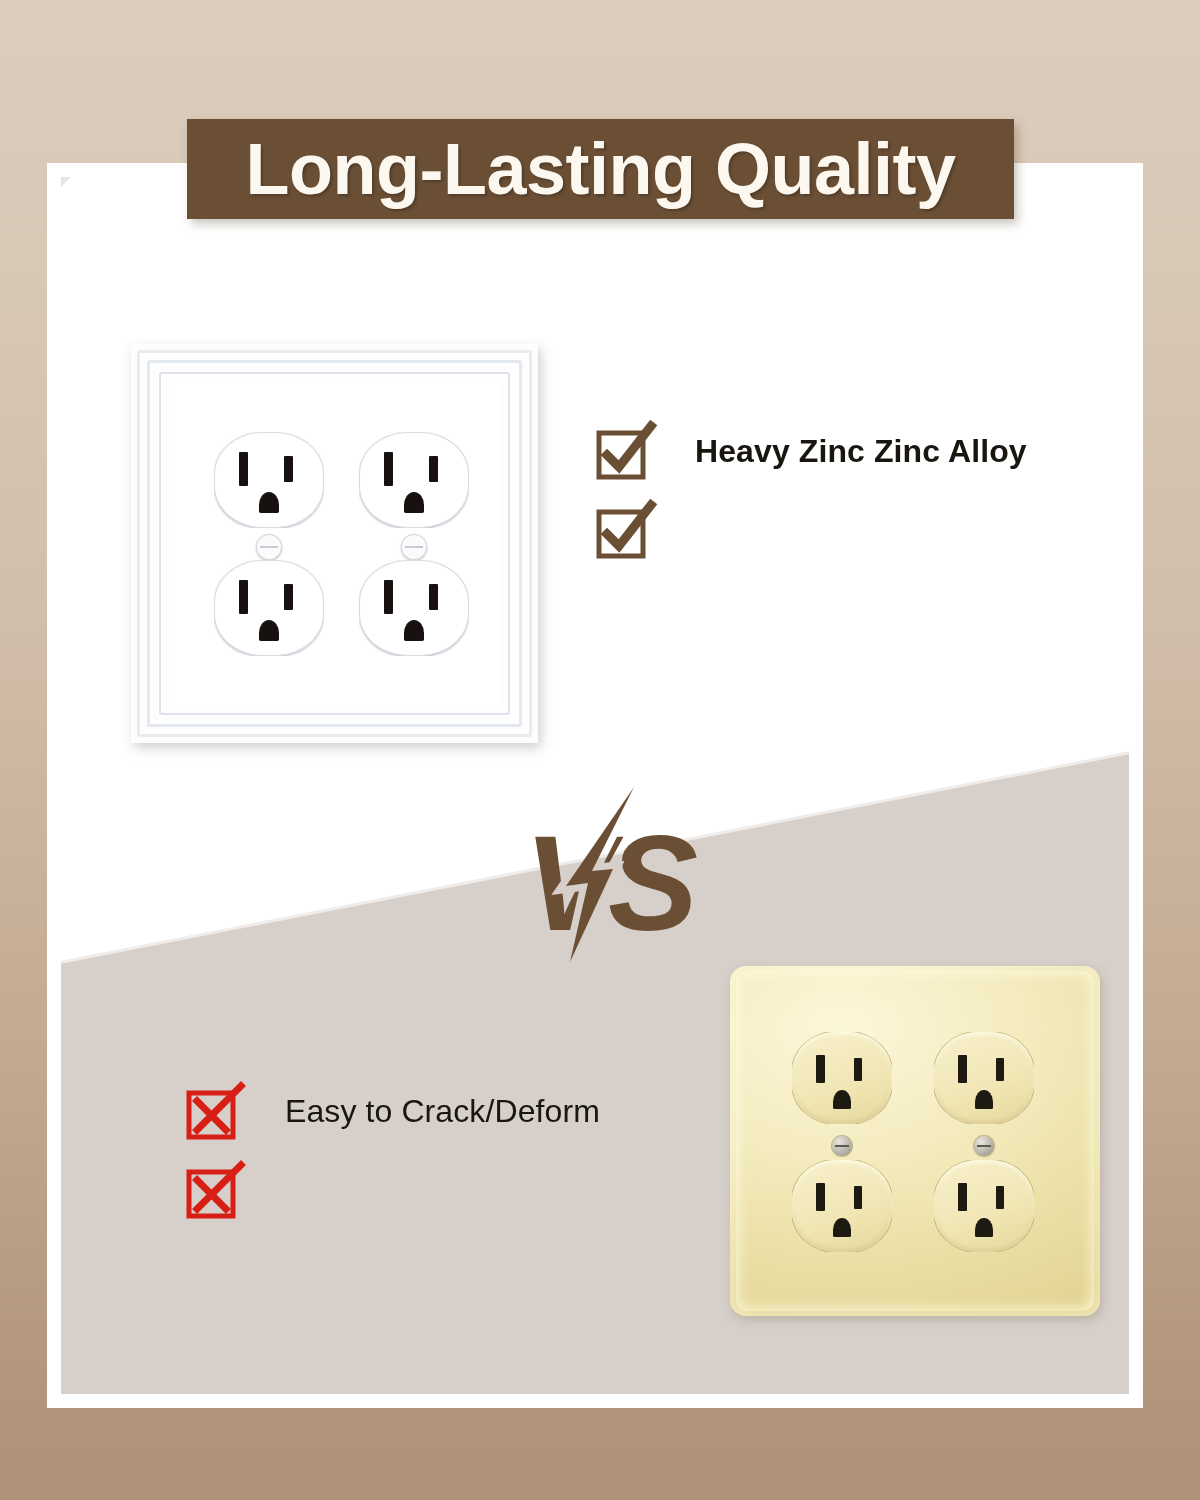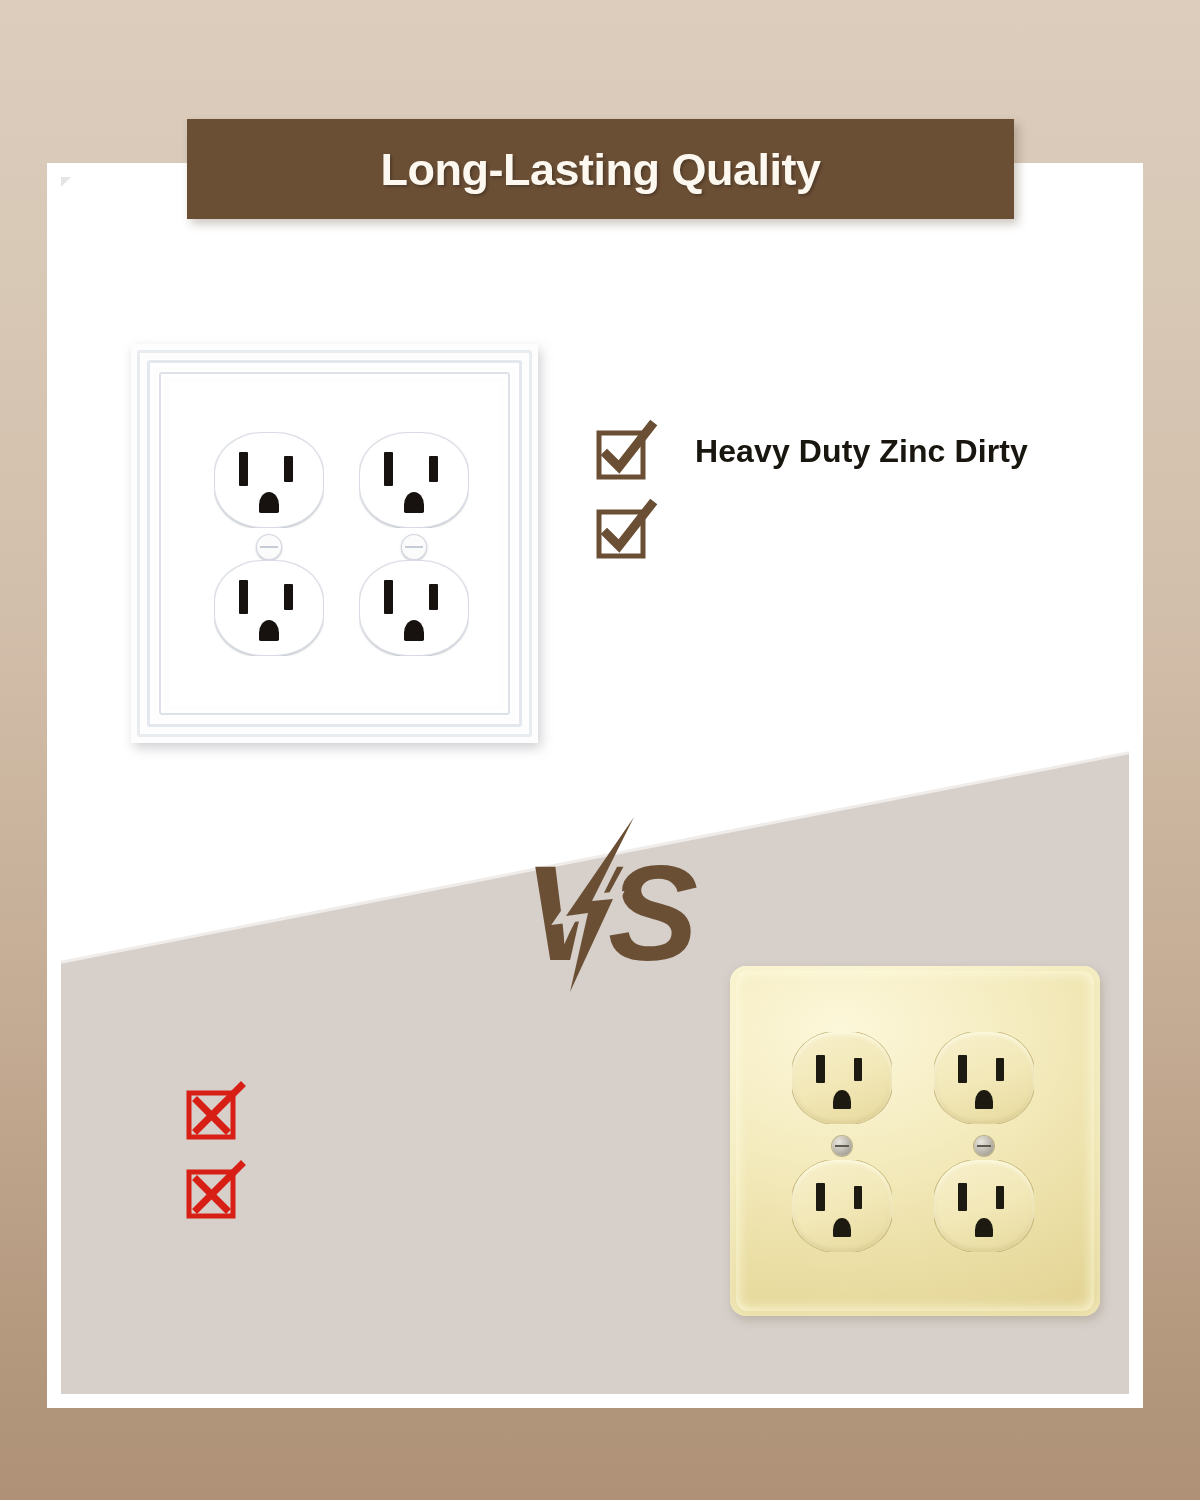--- a/index.html
+++ b/index.html
@@ -88,21 +88,21 @@
     width: 827px;
     height: 100px;
     background: #6b4f35;
     box-shadow: 4px 5px 9px rgba(90,70,50,.30);
     display: flex;
     align-items: center;
     justify-content: center;
   }
   #banner-title {
     color: #fdf8ef;
-    font-size: 45px;
+    font-size: 72px;
     font-weight: bold;
     letter-spacing: -0.5px;
     white-space: nowrap;
     line-height: 1;
     text-shadow: 2px 2px 3px rgba(0,0,0,.25);
   }
 
   
   #plate-white-wrap {
     position: absolute;
@@ -349,21 +349,21 @@
 
     <div id="pros-list" style="left:549px; top:249px;">
 
       <div class="feat-row">
         <div class="mark-box">
           <svg width="56" height="56" viewBox="0 0 56 56">
             <rect x="3" y="9" width="44" height="44" fill="none" stroke="#6B4F35" stroke-width="5"></rect>
             <path d="M11 31 L23 43 L55 2" fill="none" stroke="#6B4F35" stroke-width="9" stroke-linecap="square" stroke-linejoin="miter"></path>
           </svg>
         </div>
-        <div class="feat-label bold">Heavy Duty Zinc Dirty</div>
+        <div class="feat-label bold">Heavy Zinc Zinc Alloy</div>
       </div>
 
 
       <div class="feat-row">
         <div class="mark-box">
           <svg width="56" height="56" viewBox="0 0 56 56">
             <rect x="3" y="9" width="44" height="44" fill="none" stroke="#6B4F35" stroke-width="5"></rect>
             <path d="M11 31 L23 43 L55 2" fill="none" stroke="#6B4F35" stroke-width="9" stroke-linecap="square" stroke-linejoin="miter"></path>
           </svg>
         </div>
@@ -375,35 +375,36 @@
 
 
       <div class="feat-row">
         <div class="mark-box">
           <svg width="56" height="56" viewBox="0 0 56 56">
             <rect x="3" y="9" width="44" height="44" fill="none" stroke="#D81F15" stroke-width="5"></rect>
             <path d="M11 17 L40 46" fill="none" stroke="#D81F15" stroke-width="7" stroke-linecap="square"></path>
             <path d="M11 46 L55 2" fill="none" stroke="#D81F15" stroke-width="7" stroke-linecap="square"></path>
           </svg>
         </div>
+        <div class="feat-label">Easy to Crack/Deform</div>
       </div>
 
       <div class="feat-row">
         <div class="mark-box">
           <svg width="56" height="56" viewBox="0 0 56 56">
             <rect x="3" y="9" width="44" height="44" fill="none" stroke="#D81F15" stroke-width="5"></rect>
             <path d="M11 17 L40 46" fill="none" stroke="#D81F15" stroke-width="7" stroke-linecap="square"></path>
             <path d="M11 46 L55 2" fill="none" stroke="#D81F15" stroke-width="7" stroke-linecap="square"></path>
           </svg>
         </div>
       </div>
 
     </div>
 
-    <div id="vs-badge" style="left:471px; top:654px;">
+    <div id="vs-badge" style="left:471px; top:624px;">
       <svg width="180" height="175" viewBox="0 0 180 175">
         <defs>
 
           <path id="bolt" d="M116 0 L74 84 L95 82 L52 175 L70 96 L48 99 Z"></path>
           <mask id="vs-cut" maskUnits="userSpaceOnUse" x="0" y="0" width="180" height="175">
             <rect x="0" y="0" width="180" height="175" fill="#fff"></rect>
             <use href="#bolt" fill="#000" transform="translate(0,0) scale(1)" stroke="#000" stroke-width="14"></use>
           </mask>
         </defs>
 

